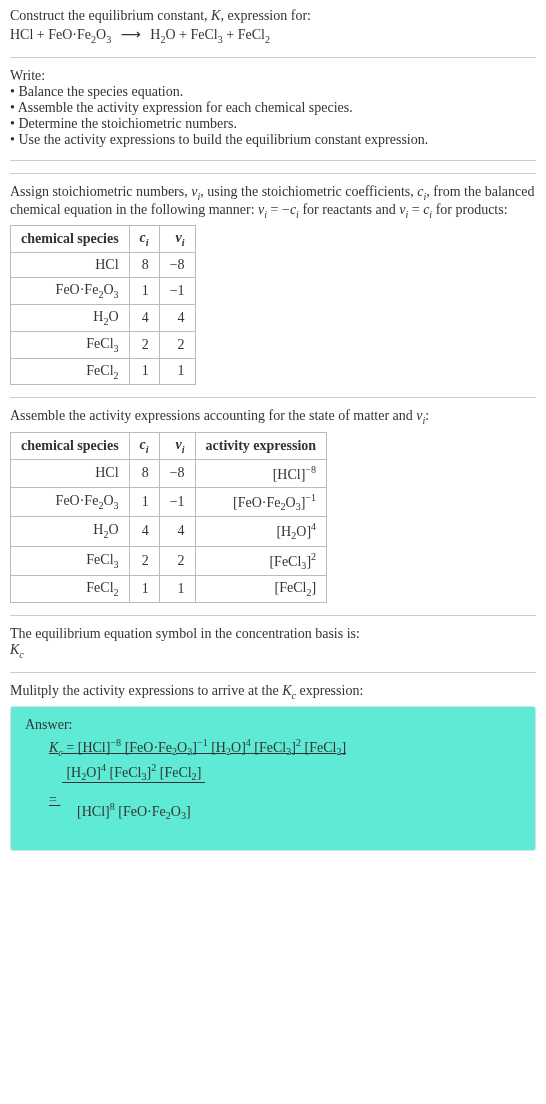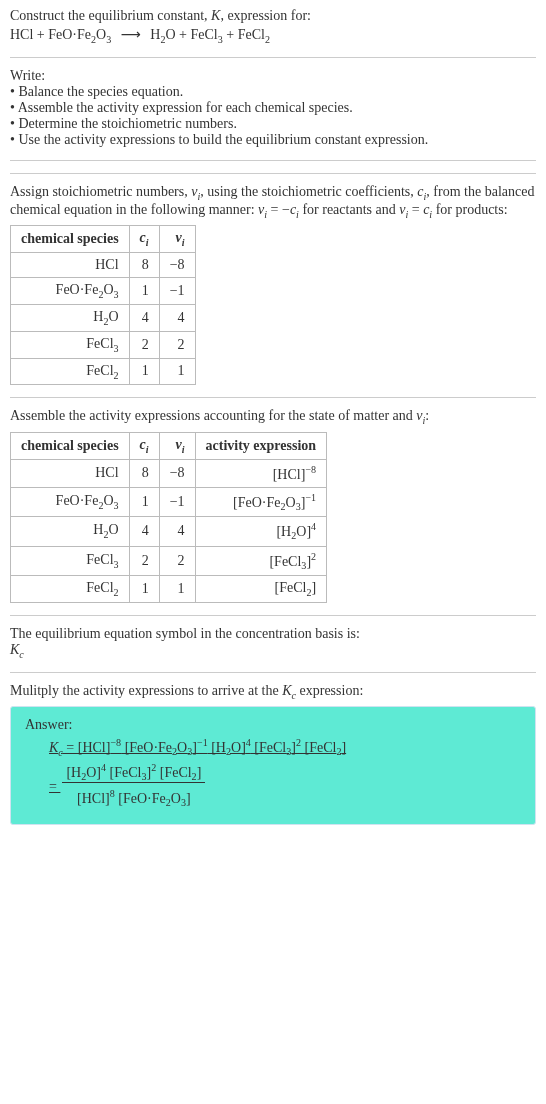--- a/index.html
+++ b/index.html
@@ -40,21 +40,21 @@
     }
     .indent { margin-left: 24px; text-decoration: underline; }
     .math-line { margin-top: 4px; white-space: nowrap; }
     .frac {
       display: inline-block;
       vertical-align: middle;
       text-align: center;
       margin: 0 2px;
     }
     .frac .num-part { display: block; padding: 0 4px; }
-    .frac .den-part { display: block; border-top: 1px solid #333; padding: 5px 4px; }
+    .frac .den-part { display: block; border-top: 1px solid #333; padding: 18px 4px; }
     .italic { font-style: italic; }
   </style>
 </head>
 <body>
 
 <div class="section">
   <div>Construct the equilibrium constant, <span class="italic">K</span>, expression for:</div>
   <div class="eq-line">HCl + FeO·Fe<span class="sub">2</span>O<span class="sub">3</span> <span class="arrow">⟶</span> H<span class="sub">2</span>O + FeCl<span class="sub">3</span> + FeCl<span class="sub">2</span></div>
 </div>
 

